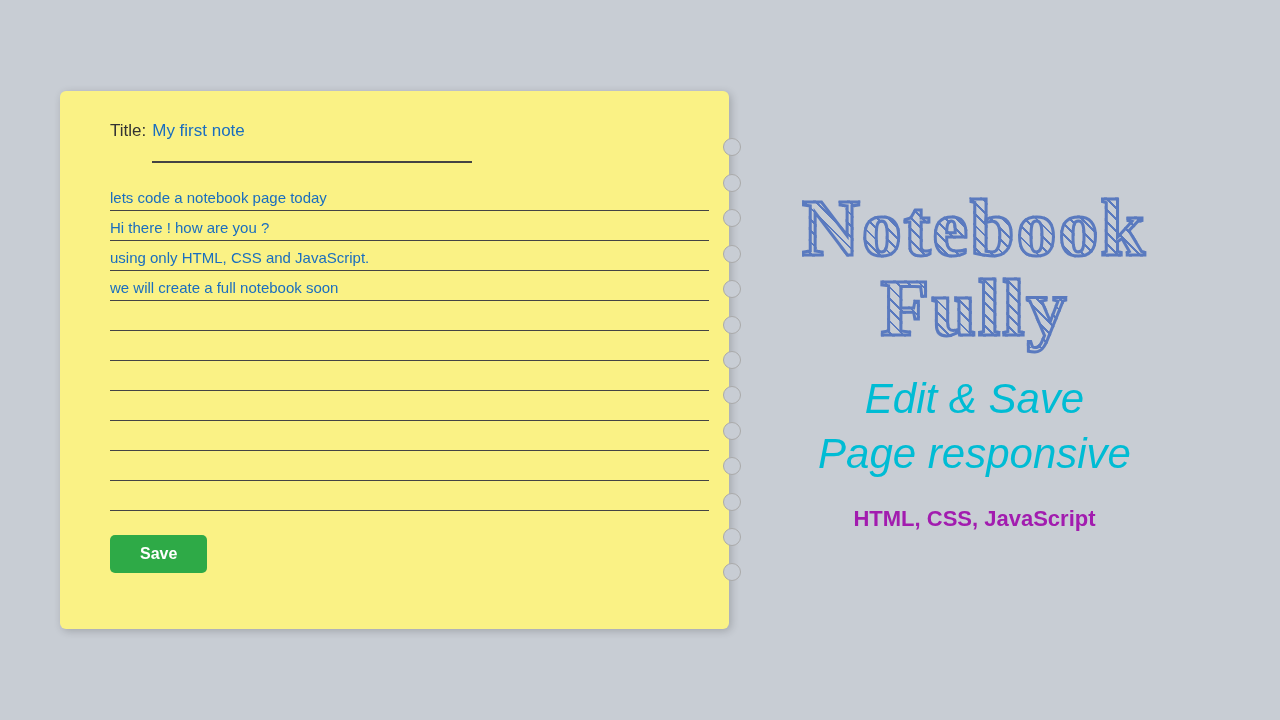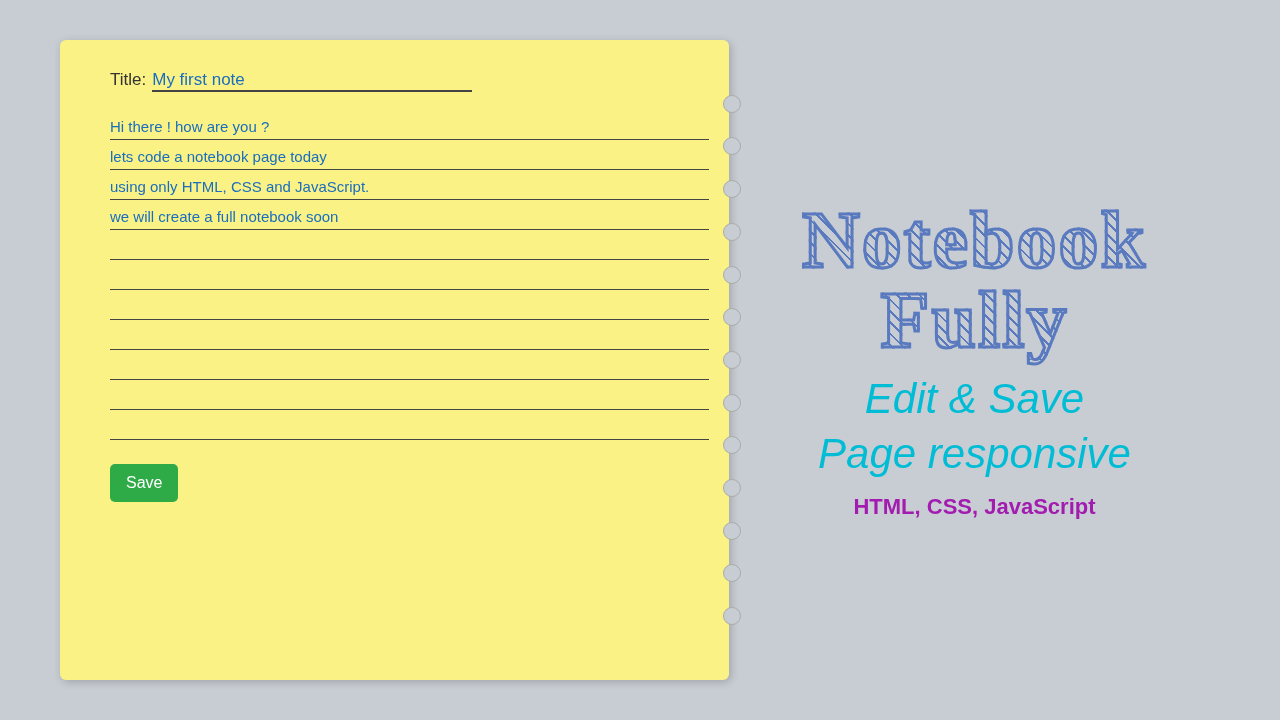--- a/index.html
+++ b/index.html
@@ -12,21 +12,21 @@
       align-items: center;
       justify-content: space-between;
       padding: 40px 60px;
       font-family: Arial, sans-serif;
       overflow: hidden;
     }
 
     
     .notebook-container {
       width: 680px;
-      height: 640px;
+      height: 538px;
       background-color: #faf285;
       border-radius: 6px;
       padding: 30px 20px 20px 50px;
       position: relative;
       box-shadow: 2px 2px 8px rgba(0,0,0,0.2);
     }
 
     
     .spiral-holes {
       position: absolute;
@@ -63,21 +63,21 @@
     }
 
     .title-input {
       background: transparent;
       border: none;
       border-bottom: 2px solid #444;
       outline: none;
       font-size: 17px;
       color: #1a6ebf;
       width: 320px;
-      padding-bottom: 0;
+      padding-bottom: 20px;
     }
 
     
     .lines-area {
       width: 100%;
     }
 
     .line-row {
       display: flex;
       align-items: flex-end;
@@ -100,34 +100,34 @@
       color: transparent;
     }
 
     
     .save-btn {
       margin-top: 24px;
       background-color: #2eaa47;
       color: white;
       border: none;
       border-radius: 5px;
-      padding: 10px 16px;
+      padding: 10px 30px;
       font-size: 16px;
-      font-weight: normal;
+      font-weight: bold;
       cursor: pointer;
     }
 
     
     .right-section {
       width: 500px;
       display: flex;
       flex-direction: column;
       align-items: center;
       justify-content: center;
-      gap: 12px;
+      gap: 24px;
     }
 
     .notebook-title {
       font-size: 80px;
       font-weight: bold;
       color: transparent;
       -webkit-text-stroke: 3px #5a7abf;
       text-align: center;
       line-height: 1;
       
@@ -184,24 +184,24 @@
 
   
   <div class="title-row">
     <span class="title-label">Title:</span>
     <input class="title-input" type="text" value="My first note" style="">
   </div>
 
   
   <div class="lines-area">
     <div class="line-row">
+      <input class="line-input" type="text" value="lets code a notebook page today" style="">
+    </div>
+    <div class="line-row">
       <input class="line-input" type="text" value="Hi there ! how are you ?" style="">
-    </div>
-    <div class="line-row">
-      <input class="line-input" type="text" value="lets code a notebook page today" style="">
     </div>
     <div class="line-row">
       <input class="line-input" type="text" value="using only HTML, CSS and JavaScript." style="">
     </div>
     <div class="line-row">
       <input class="line-input" type="text" value="we will create a full notebook soon" style="">
     </div>
     <div class="line-row">
       <input class="line-input" type="text" style="">
     </div>

